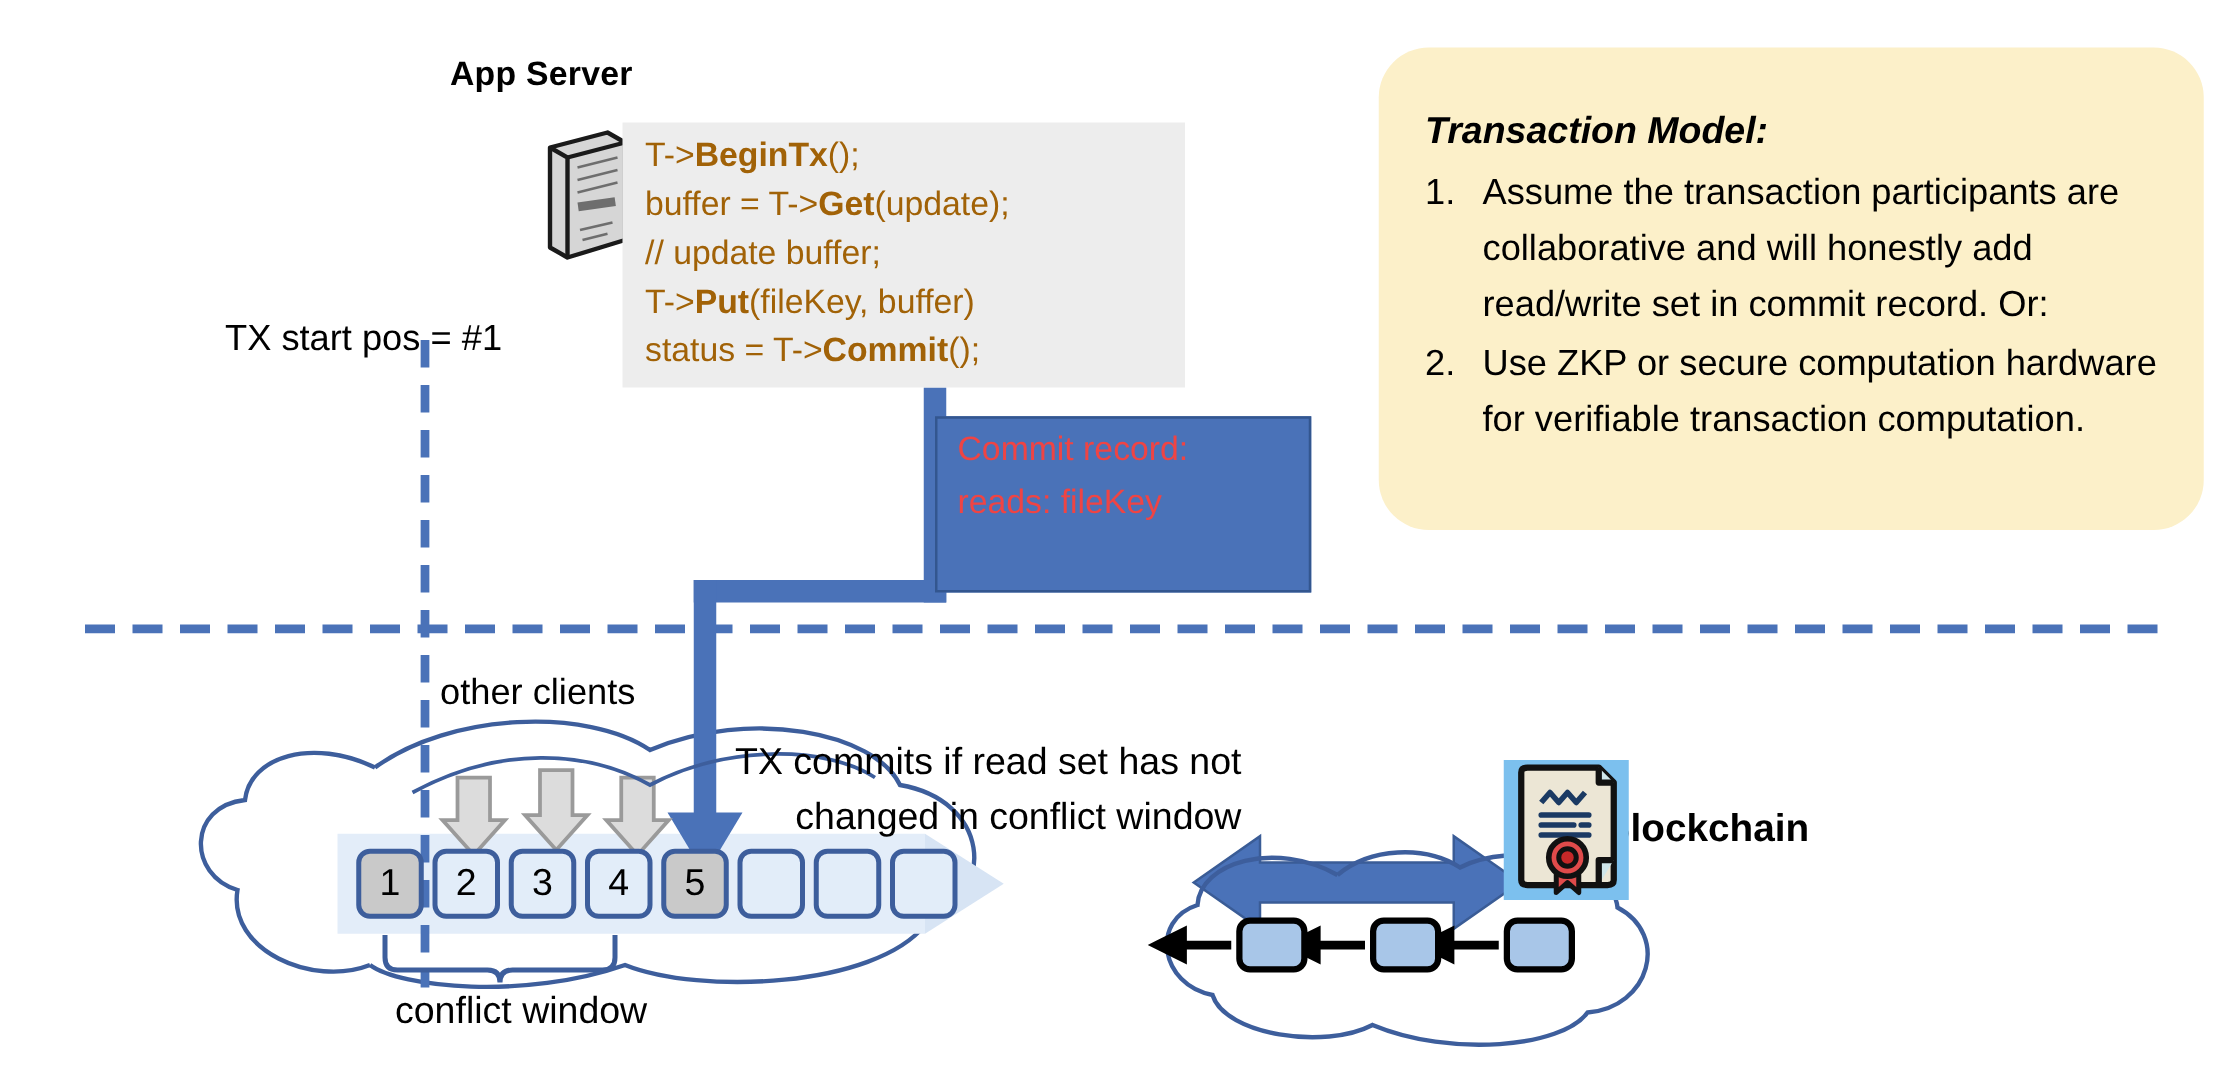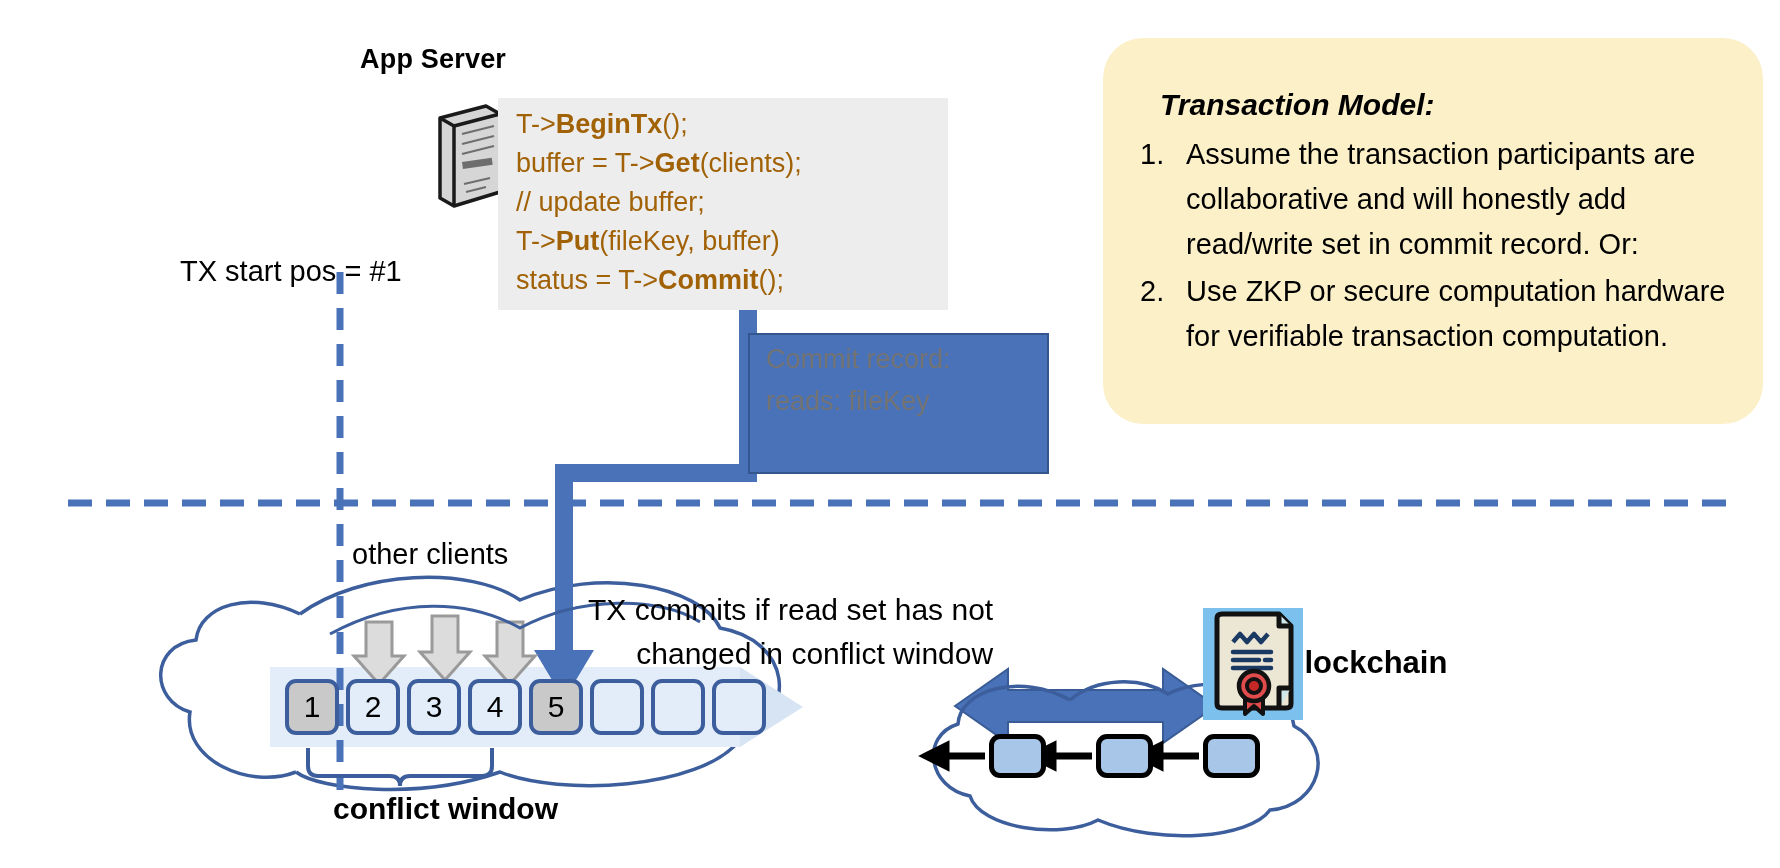--- a/index.html
+++ b/index.html
@@ -12,36 +12,36 @@
   #app-server-title{left:360px;top:44px;font-size:27px;font-weight:bold;letter-spacing:.2px;}
 
   
   #code-panel{left:498px;top:98px;width:450px;height:212px;background:#ededed;}
   #code-lines{left:516px;top:105px;font-size:27px;line-height:39px;color:#a16207;}
   #code-lines .b{font-weight:bold;}
 
   
   #commit-box{left:748px;top:333px;width:297px;height:137px;background:#4a72b8;
               border:2px solid #33568f;}
-  #commit-lines{left:766px;top:338px;font-size:27px;line-height:42px;color:#737373;}
+  #commit-lines{left:766px;top:338px;font-size:27px;line-height:42px;color:#ef4444;}
 
   
   #tm-box{left:1103px;top:38px;width:660px;height:386px;background:#fcf0c9;
           border-radius:40px;}
-  #tm-title{left:1140px;top:88px;font-size:30px;font-style:italic;font-weight:bold;margin-left:20px;}
+  #tm-title{left:1140px;top:88px;font-size:30px;font-style:italic;font-weight:bold;}
   #tm-list{left:1140px;top:132px;width:610px;font-size:29px;line-height:45px;}
   .tm-item{display:flex;margin-bottom:2px;}
   .tm-num{width:46px;flex:0 0 46px;}
   .tm-txt{flex:1;}
 
   
   #tx-start-label{left:180px;top:255px;font-size:29px;}
   #updates-label{left:352px;top:533px;font-size:29px;line-height:42px;}
   #commits-label{left:588px;top:588px;font-size:30px;line-height:44px;text-align:right;}
-  #conflict-window-label{left:333px;top:792px;font-size:30px;font-weight:bold;}
+  #conflict-window-label{left:316px;top:792px;font-size:30px;font-weight:normal;}
   #blockchain-label{left:1282px;top:645px;font-size:31px;font-weight:bold;}
 
   
   #ledger{left:285px;top:679px;display:flex;gap:7px;}
   .blk{width:54px;height:56px;border:4px solid #3d5e9c;border-radius:11px;
        display:flex;align-items:center;justify-content:center;
        font-size:30px;color:#000;background:#e2edf9;box-sizing:border-box;}
   .blk.filled{background:#c9c9c9;}
 
   
@@ -129,21 +129,21 @@
   <rect x="34" y="62" width="30" height="7" fill="#6e6e6e" transform="rotate(-8 34 62)"></rect>
   <g stroke="#6e6e6e" stroke-width="2.2">
     <line x1="36" y1="84" x2="62" y2="78"></line>
     <line x1="38" y1="92" x2="58" y2="87"></line>
   </g>
 </svg>
 
 <div class="abs" id="code-panel"></div>
 <div class="abs" id="code-lines">
     <div><span>T-&gt;</span><span class="b">BeginTx</span><span>();</span></div>
-    <div><span>buffer = T-&gt;</span><span class="b">Get</span><span>(clients);</span></div>
+    <div><span>buffer = T-&gt;</span><span class="b">Get</span><span>(update);</span></div>
     <div><span>// update buffer;</span></div>
     <div><span>T-&gt;</span><span class="b">Put</span><span>(fileKey, buffer)</span></div>
     <div><span>status = T-&gt;</span><span class="b">Commit</span><span>();</span></div>
   </div>
 
 <div class="abs" id="commit-box"></div>
 <div class="abs" id="commit-lines">
   <div>Commit record:</div>
   <div>reads: fileKey</div>
 </div>

